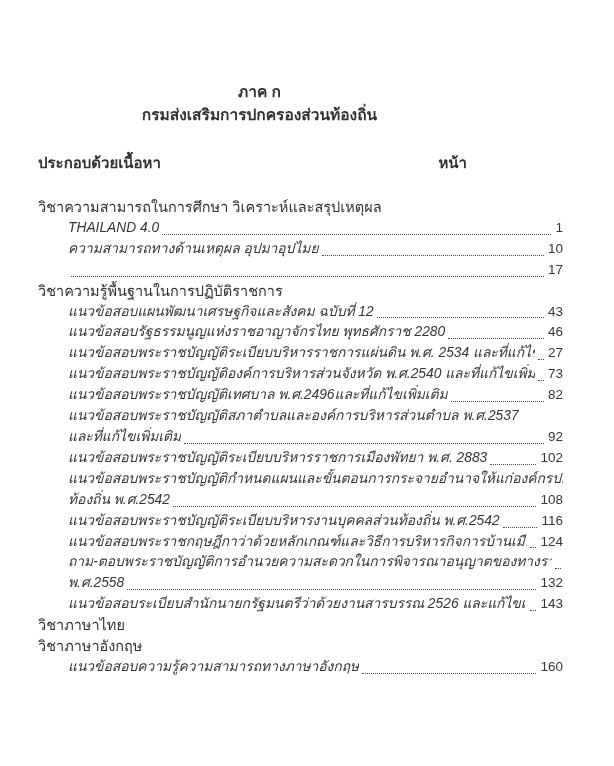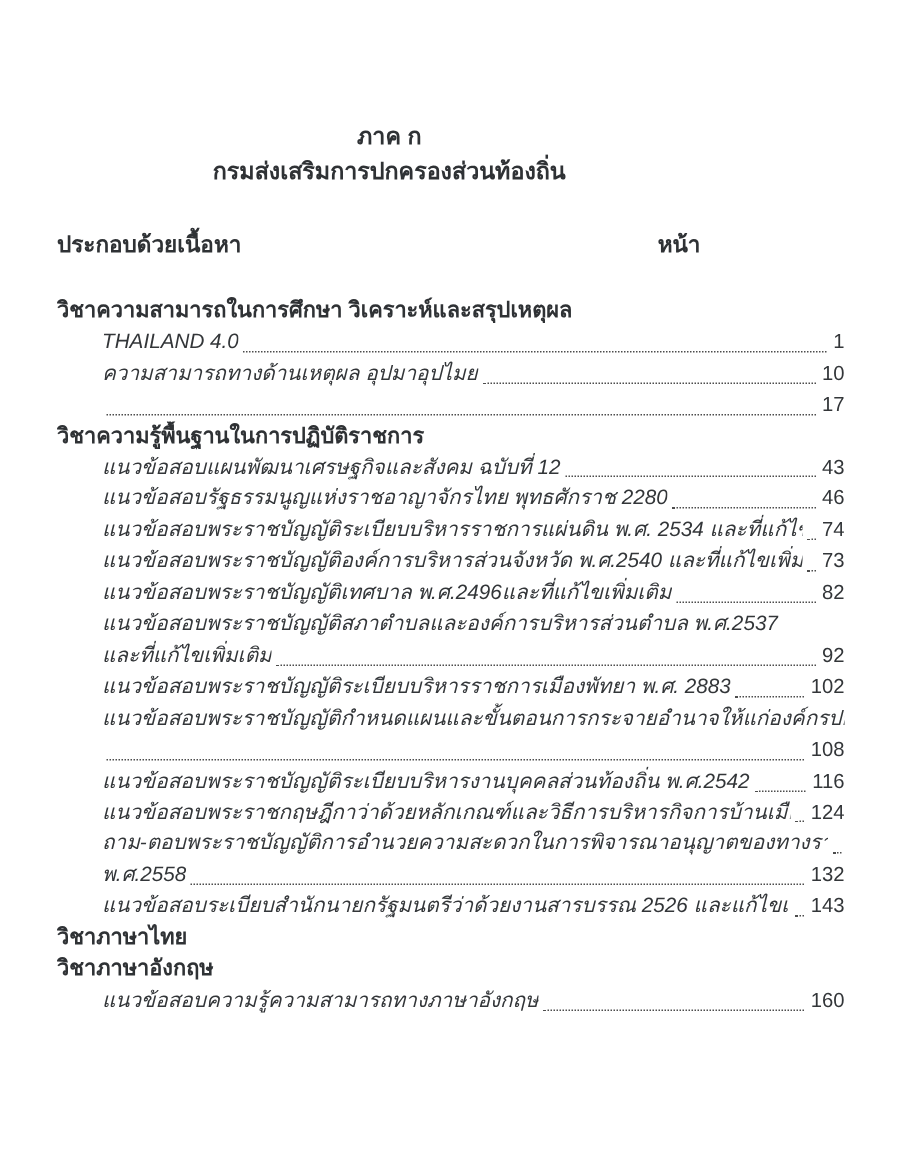--- a/index.html
+++ b/index.html
@@ -34,21 +34,21 @@
     font-size: 15px;
     color: #2f3235;
     gap: 24px;
   }
   .toc {
     position: absolute;
     top: 197px; left: 38px;
     width: 525px;
   }
   .toc-heading {
-    font-weight: bold;
+    font-weight: normal;
     font-size: 14.5px;
     line-height: 20.9px;
     color: #2f3235;
     white-space: nowrap;
     overflow: hidden;
   }
   .toc-item {
     display: flex;
     align-items: baseline;
     padding-left: 30px;
@@ -115,21 +115,21 @@
         <span class="pg">43</span>
       </div>
       <div class="toc-item">
         <span class="t">แนวข้อสอบรัฐธรรมนูญแห่งราชอาญาจักรไทย พุทธศักราช 2280</span>
         <span class="leader"></span>
         <span class="pg">46</span>
       </div>
       <div class="toc-item">
         <span class="t">แนวข้อสอบพระราชบัญญัติระเบียบบริหารราชการแผ่นดิน พ.ศ. 2534 และที่แก้ไขเพิ่มเติม</span>
         <span class="leader"></span>
-        <span class="pg">74</span>
+        <span class="pg">27</span>
       </div>
       <div class="toc-item">
         <span class="t">แนวข้อสอบพระราชบัญญัติองค์การบริหารส่วนจังหวัด พ.ศ.2540 และที่แก้ไขเพิ่มเติม</span>
         <span class="leader"></span>
         <span class="pg">73</span>
       </div>
       <div class="toc-item">
         <span class="t">แนวข้อสอบพระราชบัญญัติเทศบาล พ.ศ.2496และที่แก้ไขเพิ่มเติม</span>
         <span class="leader"></span>
         <span class="pg">82</span>
@@ -144,20 +144,21 @@
       </div>
       <div class="toc-item">
         <span class="t">แนวข้อสอบพระราชบัญญัติระเบียบบริหารราชการเมืองพัทยา พ.ศ. 2883</span>
         <span class="leader"></span>
         <span class="pg">102</span>
       </div>
       <div class="toc-item">
         <span class="t">แนวข้อสอบพระราชบัญญัติกำหนดแผนและขั้นตอนการกระจายอำนาจให้แก่องค์กรปกครองส่วน</span>
       </div>
       <div class="toc-item">
+        <span class="t">ท้องถิ่น พ.ศ.2542</span>
         <span class="leader"></span>
         <span class="pg">108</span>
       </div>
       <div class="toc-item">
         <span class="t">แนวข้อสอบพระราชบัญญัติระเบียบบริหารงานบุคคลส่วนท้องถิ่น พ.ศ.2542</span>
         <span class="leader"></span>
         <span class="pg">116</span>
       </div>
       <div class="toc-item">
         <span class="t">แนวข้อสอบพระราชกฤษฎีกาว่าด้วยหลักเกณฑ์และวิธีการบริหารกิจการบ้านเมืองที่ดี พ.ศ.2546</span>

